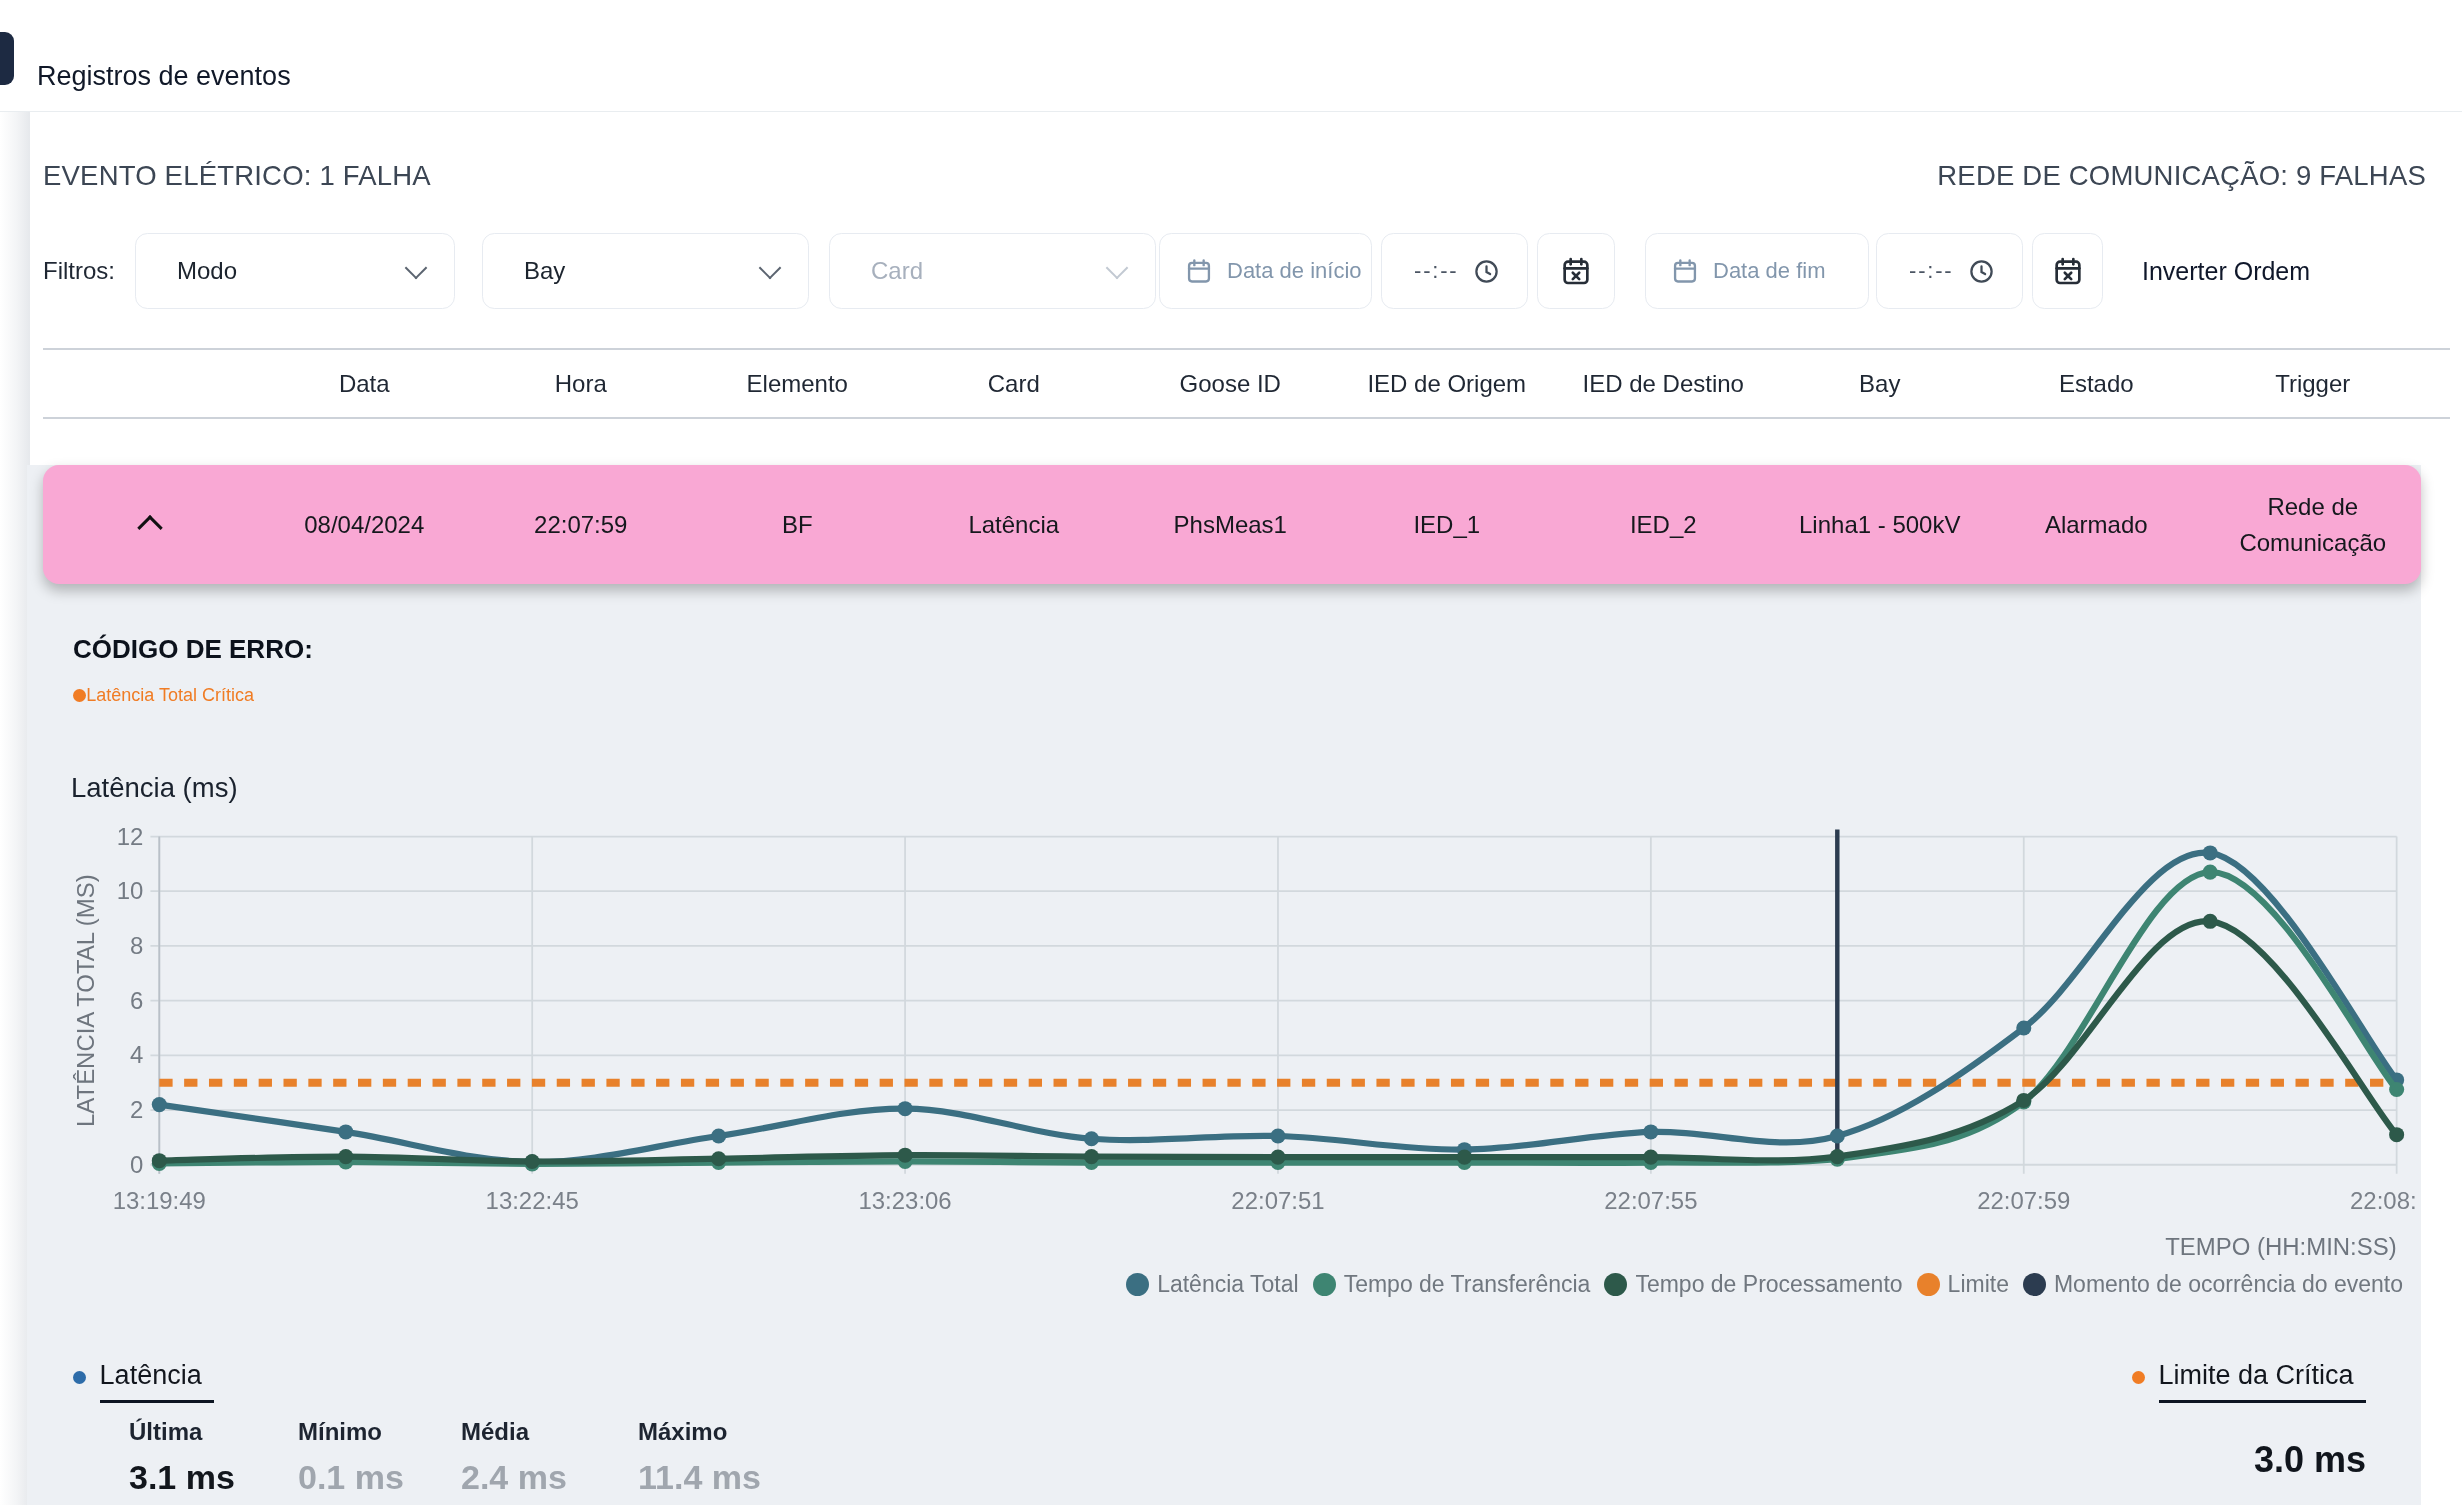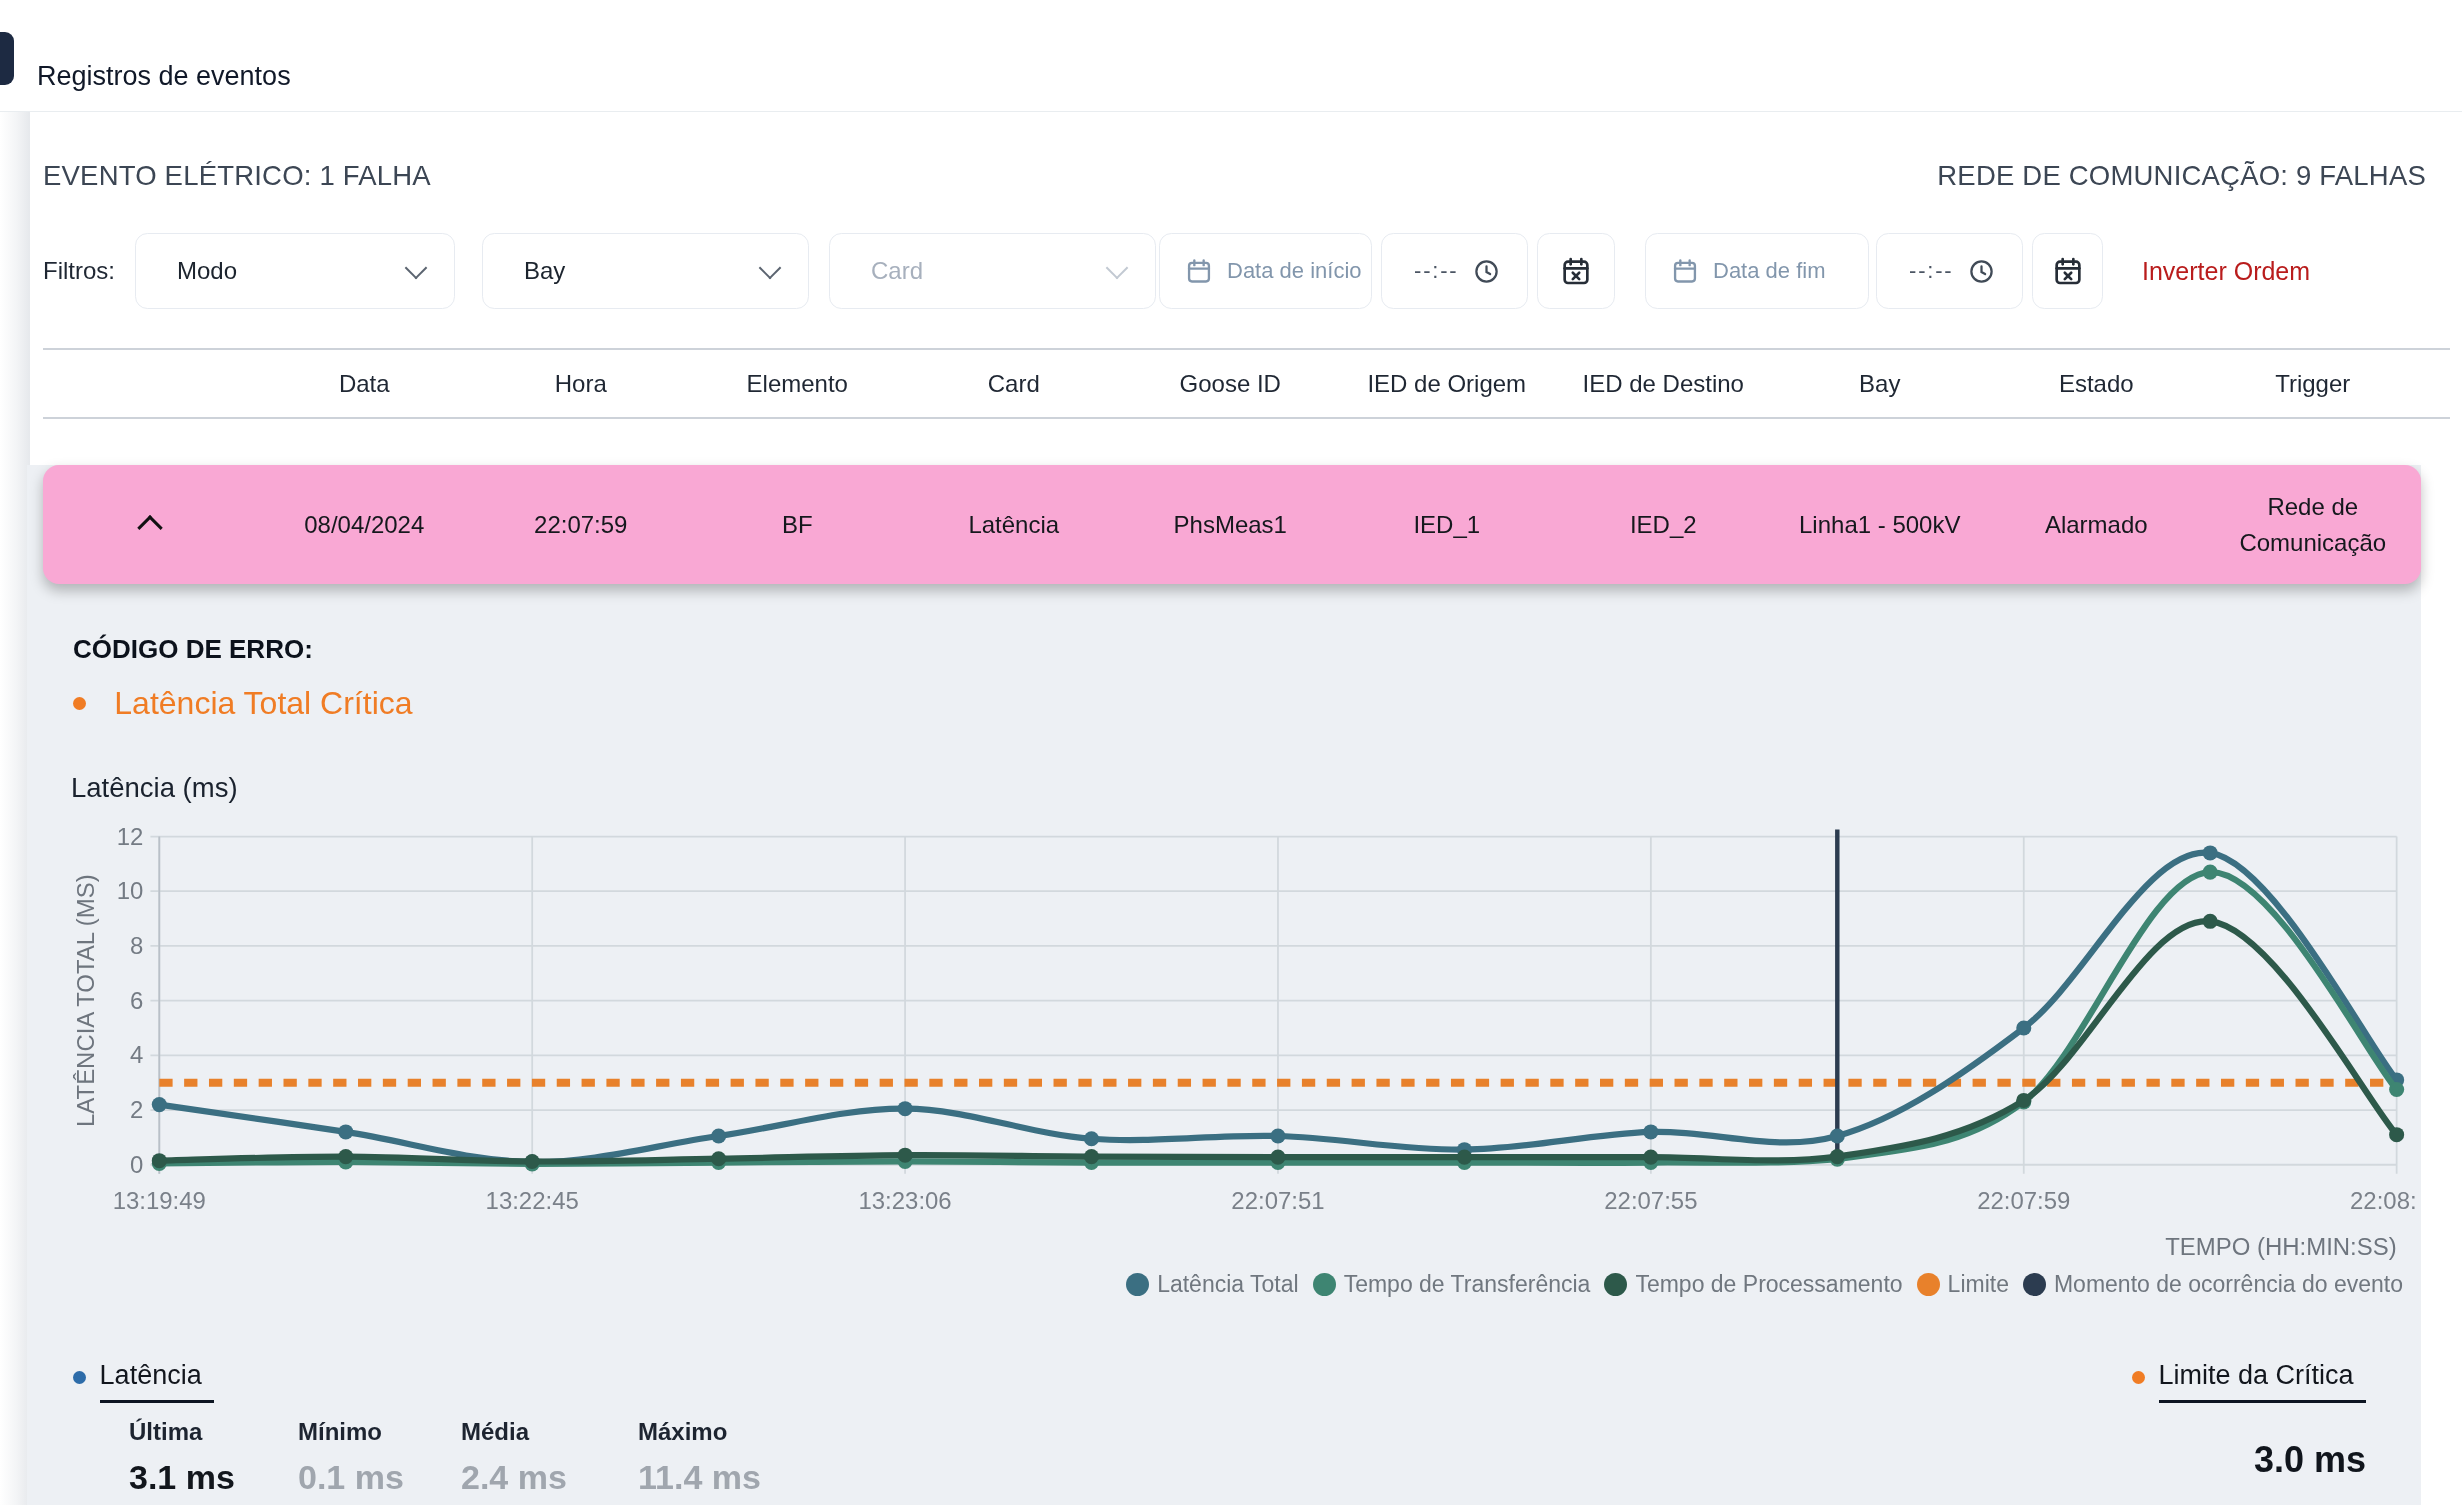--- a/index.html
+++ b/index.html
@@ -31,41 +31,41 @@
     display:flex;align-items:center;}
   .select .val{margin-left:41px;font-size:24px;color:#1c242e;flex:1;}
   .select.muted .val{color:#a7b0bd;}
   .chev{width:14px;height:14px;border-right:2.7px solid #5b6470;border-bottom:2.7px solid #5b6470;transform:rotate(45deg);margin-right:30px;margin-top:-7px;}
   .select.muted .chev{border-color:#c2c9d2;}
   .datebox .ph{font-size:22px;color:#8296ac;margin-left:14px;}
   .datebox svg{margin-left:25px;}
   .timebox .ph{font-size:22px;color:#4b5563;margin-left:32px;flex:1;letter-spacing:1.8px;}
   .timebox svg{margin-right:27px;}
   .calxbtn{justify-content:center;cursor:pointer;}
-  .invert{position:absolute;left:2142px;top:0;line-height:76px;font-size:25px;color:#b91c1c;cursor:pointer;}
+  .invert{position:absolute;left:2142px;top:0;line-height:76px;font-size:25px;color:#0f172a;cursor:pointer;}
 
   
   .thead-borders{left:43px;top:348px;width:2407px;height:71px;border-top:2.7px solid #cdd2d9;border-bottom:2.7px solid #cdd2d9;box-sizing:border-box;}
   .egrid{display:grid;grid-template-columns:213px repeat(10,1fr);align-items:center;text-align:center;}
   .thead{left:43px;top:352px;width:2378px;height:64px;font-size:24px;color:#1f2733;}
 
   
   .panel{left:27px;top:465px;width:2394px;height:1040px;background:#edf0f4;z-index:1;}
 
   
   .erow{left:43px;top:465px;width:2378px;height:119px;background:#f9a8d4;border-radius:16px;
     box-shadow:0 6.2px 12.4px rgba(0,0,0,.25);z-index:2;font-size:24px;color:#15181d;cursor:pointer;}
   .erow .wrap2{line-height:1.5;padding:0 25px;}
   .chev-up{display:inline-block;width:15px;height:15px;border-left:3.6px solid #111;border-top:3.6px solid #111;transform:rotate(45deg) translate(2.7px,2.7px);}
 
   
   .err-label{position:absolute;left:46px;top:169px;font-size:26px;font-weight:700;color:#0c121c;}
   .err-item{position:absolute;left:46px;top:220px;display:flex;align-items:center;}
   .err-item .dot{width:13.3px;height:13.3px;border-radius:50%;}
-  .err-item .txt{font-size:32px;margin-left:28px;}
+  .err-item .txt{font-size:18px;margin-left:0;}
   .chart-title{position:absolute;left:44px;top:307px;font-size:27.5px;color:#1a222e;}
   .chart-mount{position:absolute;left:27px;top:352px;width:2361px;height:448px;}
 
   .legend{position:absolute;top:806px;right:18px;display:flex;align-items:center;gap:14px;}
   .leg-item{display:flex;align-items:center;gap:8px;cursor:pointer;}
   .leg-dot{width:23px;height:23px;border-radius:50%;flex:none;}
   .leg-label{font-size:23px;color:#70777f;}
 
   .series-head{position:absolute;display:flex;align-items:flex-start;}
   .series-head .dot{width:13.3px;height:13.3px;border-radius:50%;margin-top:10.7px;flex:none;}

